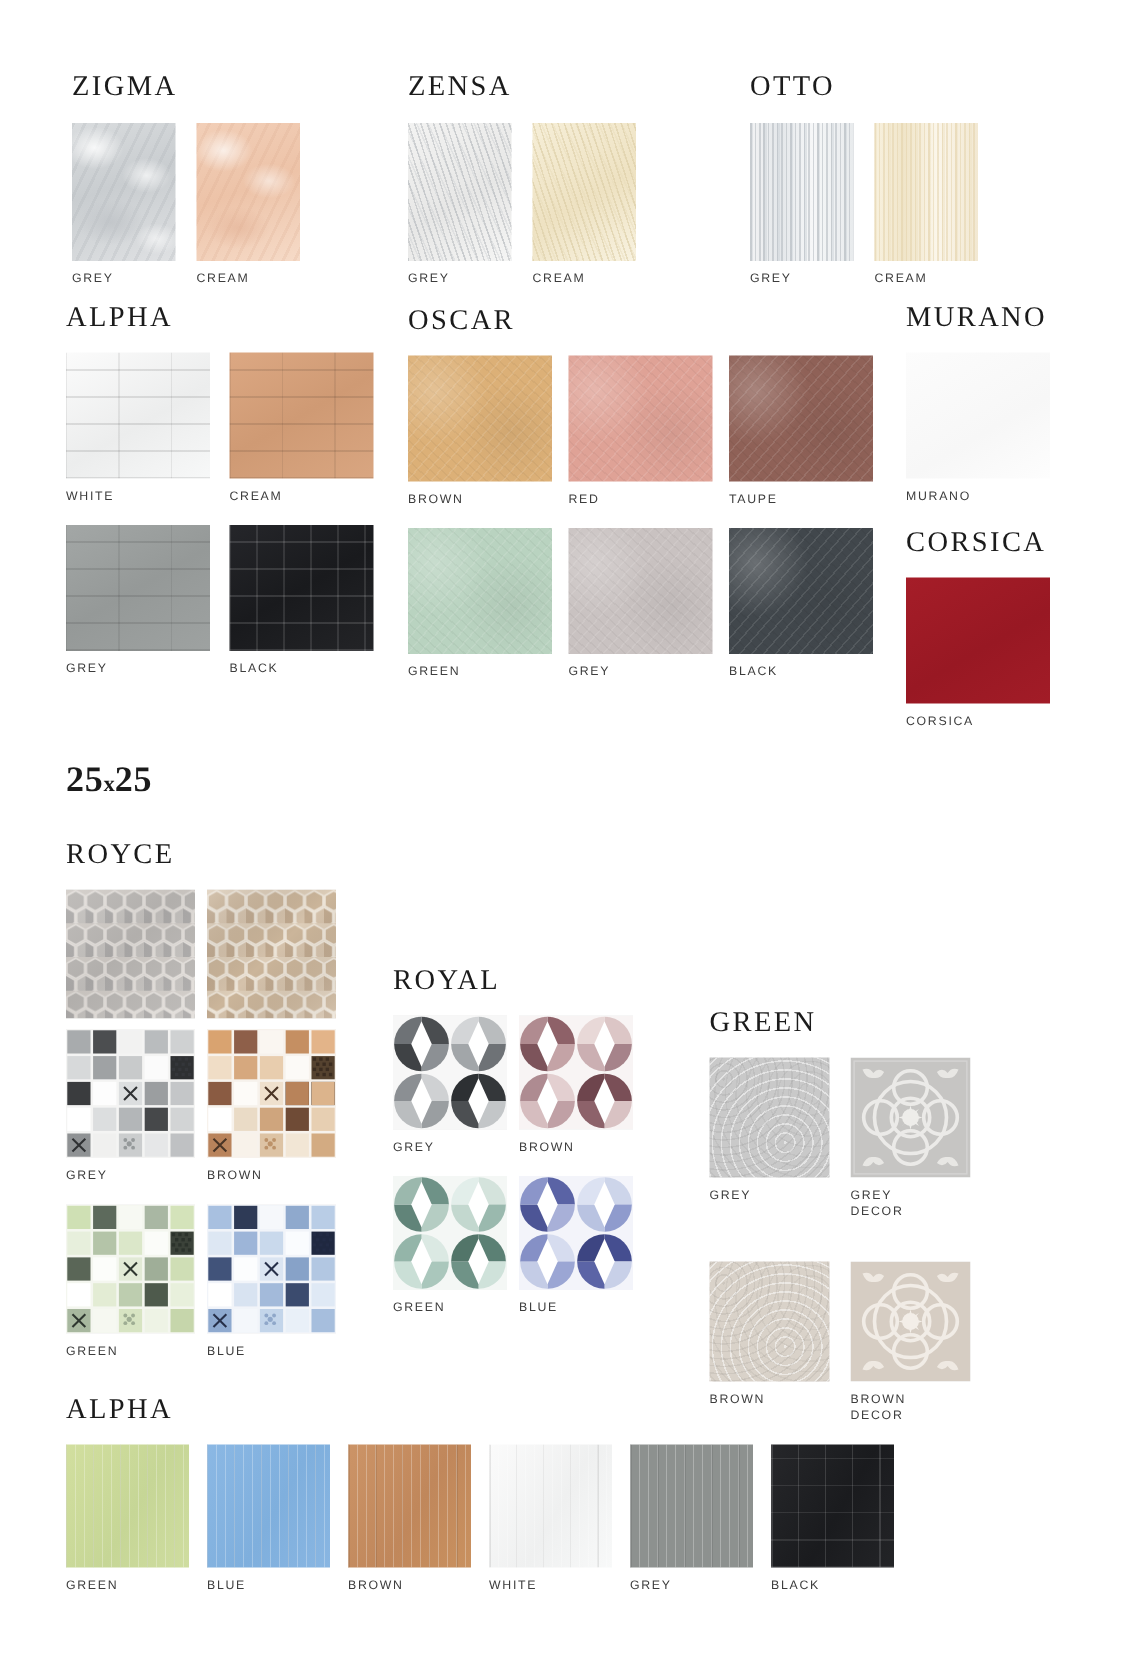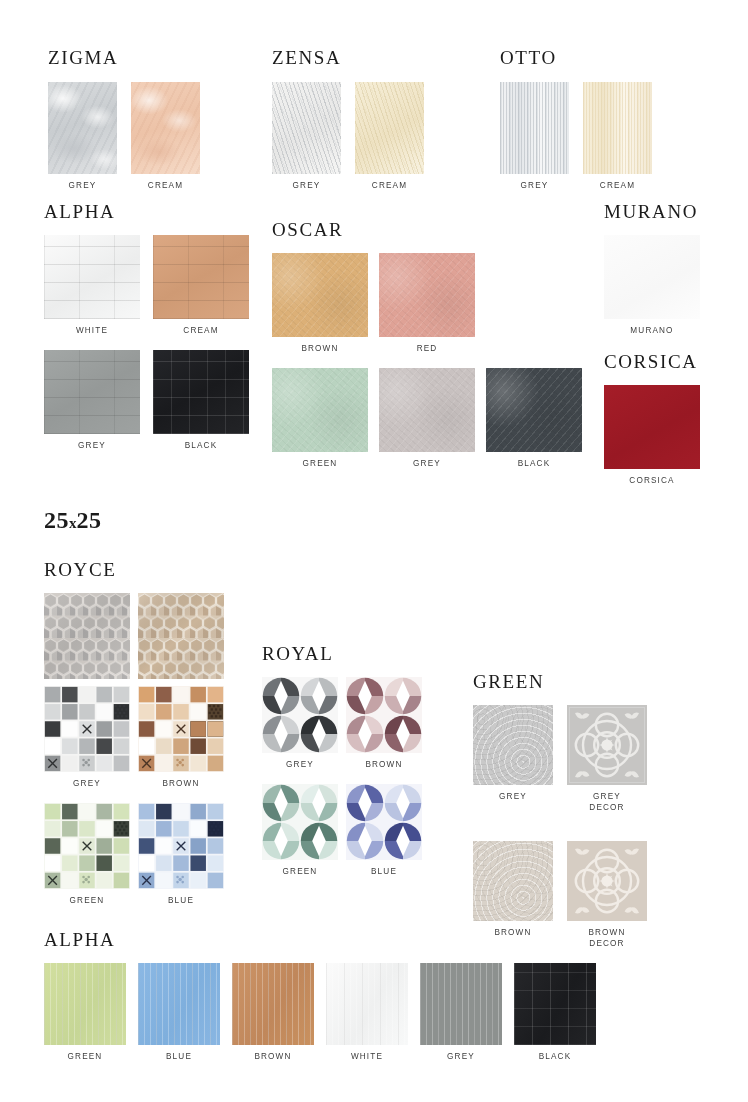--- a/index.html
+++ b/index.html
@@ -23,21 +23,21 @@
   }
   .size-title .x{font-size:15px;font-weight:700;letter-spacing:0;}
   .swatch-label{
     font-size:8.2px;letter-spacing:1.15px;color:#3c3c3c;
     line-height:11px;text-transform:uppercase;white-space:pre-line;
   }
 
   
   .group{position:absolute;}
   .row{display:flex;}
-  .cell{display:flex;flex-direction:column;text-align:center;}
+  .cell{display:flex;flex-direction:column;}
   .tile{position:relative;overflow:hidden;background:#eee;}
   .lbl{margin-top:6px;}
 
   
   
   .tx-zigma-grey{
     background:
       radial-gradient(ellipse 40% 22% at 22% 18%, rgba(255,255,255,.85), transparent 70%),
       radial-gradient(ellipse 34% 18% at 72% 38%, rgba(255,255,255,.7), transparent 70%),
       radial-gradient(ellipse 46% 24% at 38% 72%, rgba(190,194,198,.75), transparent 70%),
@@ -190,30 +190,34 @@
         <div class="tile tx-brick tx-alpha-grey" style="width:96px;height:84px;"></div>
         <div class="lbl swatch-label">GREY</div>
       </div>
       <div class="cell">
         <div class="tile tx-brick tx-alpha-black" style="width:96px;height:84px;"></div>
         <div class="lbl swatch-label">BLACK</div>
       </div>
     </div>
   </div>
 
-  <div class="group" style="left:272px;top:220px;">
+  <div class="group" style="left:272px;top:204px;">
     <div class="series-title">OSCAR</div>
     <div class="row" style="margin-top:14px;gap:11px;">
       <div class="cell">
         <div class="tile tx-leather" style="width:96px;height:84px;background-color:#dcb077;"></div>
         <div class="lbl swatch-label">BROWN</div>
       </div>
       <div class="cell">
         <div class="tile tx-leather" style="width:96px;height:84px;background-color:#dfa296;"></div>
         <div class="lbl swatch-label">RED</div>
+      </div>
+      <div class="cell">
+        <div class="tile tx-leather" style="width:96px;height:84px;background-color:#8f6157;"></div>
+        <div class="lbl swatch-label">TAUPE</div>
       </div>
     </div>
     <div class="row" style="margin-top:14px;gap:11px;">
       <div class="cell">
         <div class="tile tx-leather" style="width:96px;height:84px;background-color:#b9d3c0;"></div>
         <div class="lbl swatch-label">GREEN</div>
       </div>
       <div class="cell">
         <div class="tile tx-leather" style="width:96px;height:84px;background-color:#c9c2c1;"></div>
         <div class="lbl swatch-label">GREY</div>

